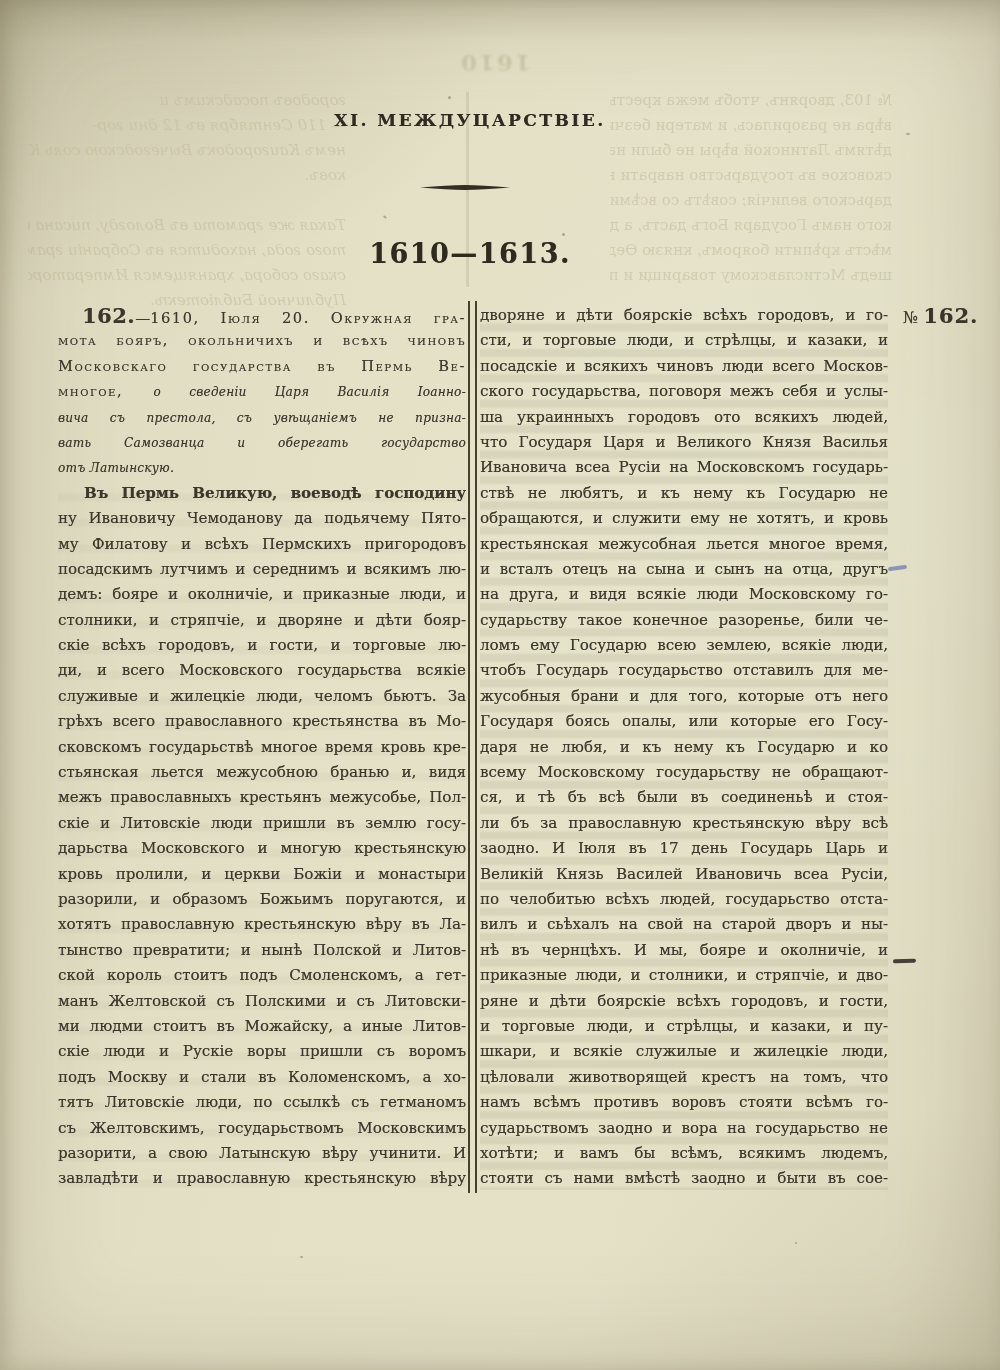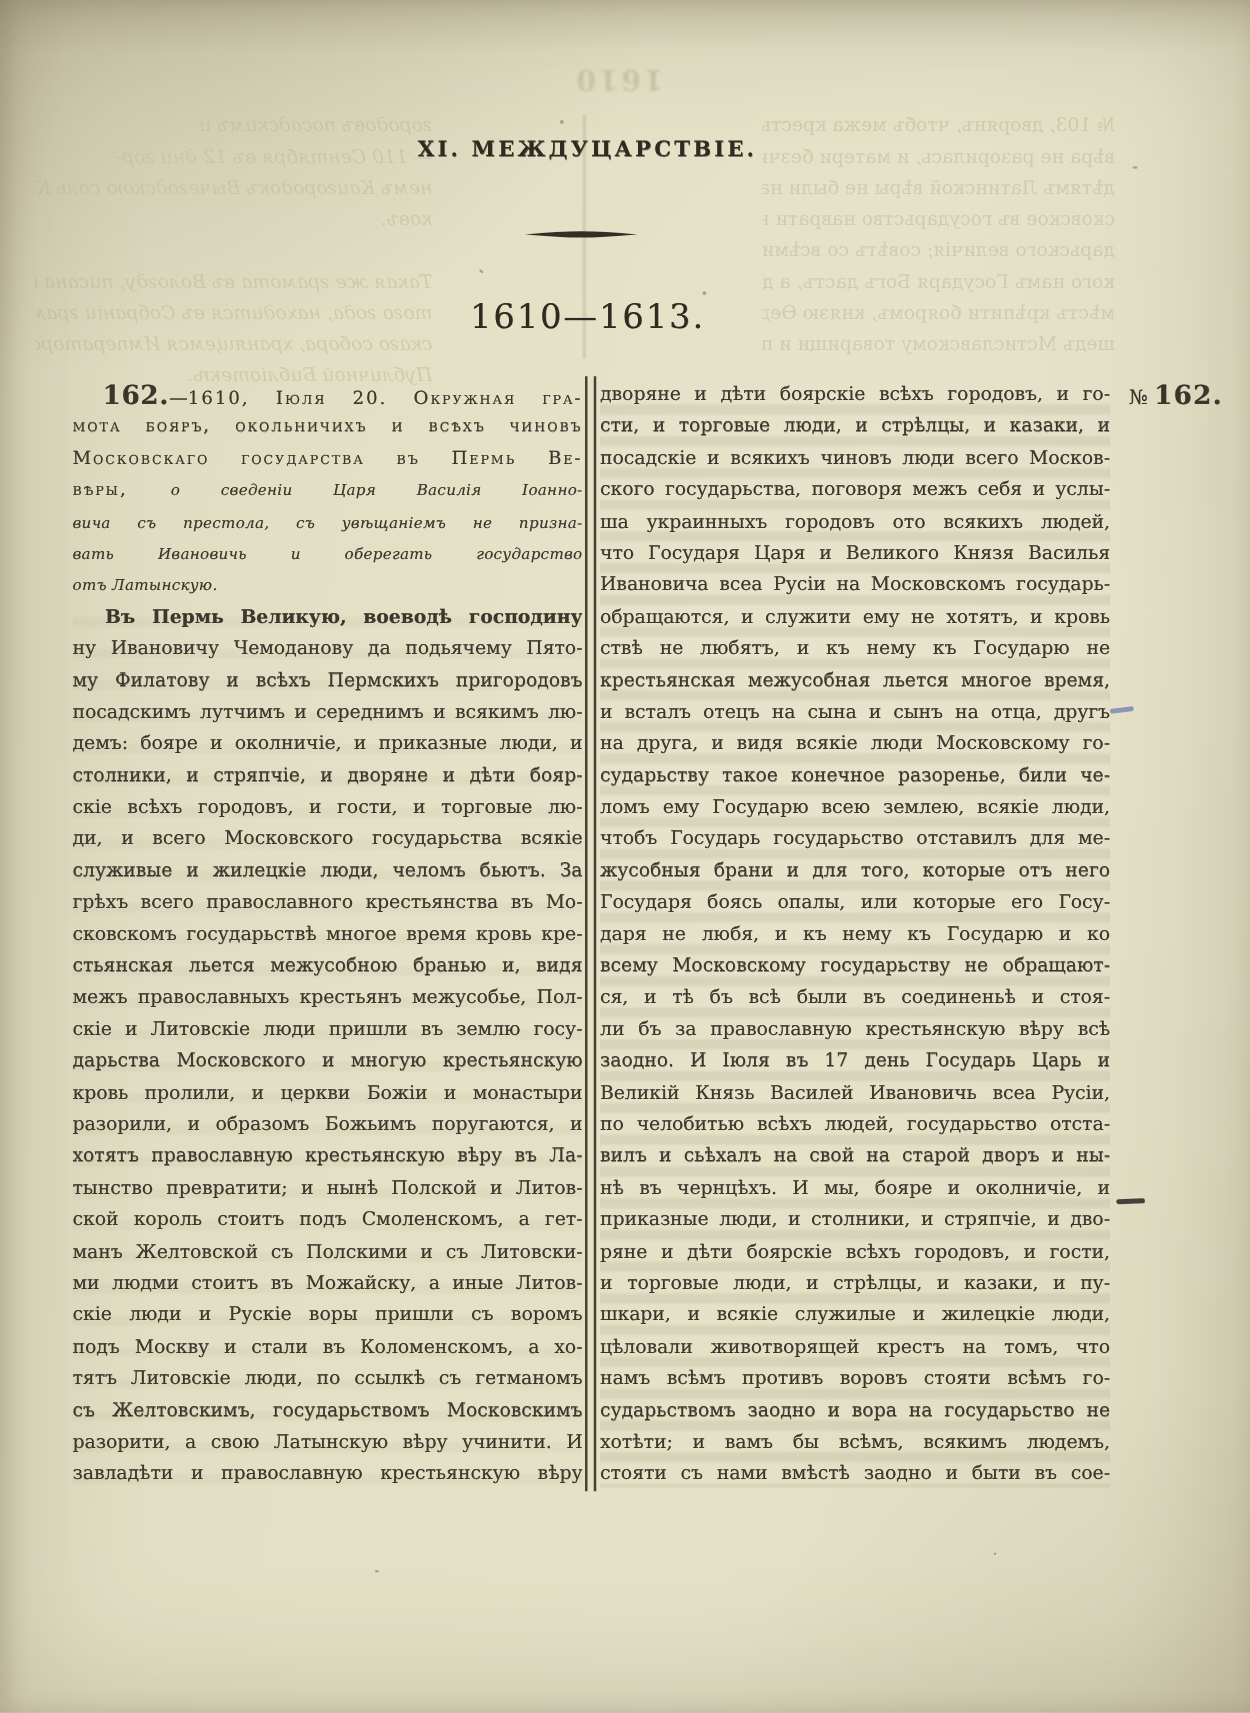--- a/index.html
+++ b/index.html
@@ -42,21 +42,21 @@
 
   
   .section-title{
     position:absolute;left:0;top:110px;width:940px;text-align:center;
     font-size:17px;font-weight:bold;letter-spacing:2.5px;color:#2f2b21;
     text-shadow:.3px .3px .4px rgba(47,43,33,.55);
   }
   .swell-rule{position:absolute;left:420px;top:176px;width:90px;height:7px;}
   .date-range{
     position:absolute;left:0;top:238px;width:940px;text-align:center;
-    font-size:27px;font-weight:normal;letter-spacing:1.5px;color:#2e2a20;
+    font-size:27px;font-weight:bold;letter-spacing:1.5px;color:#2e2a20;
     text-shadow:.3px .3px .4px rgba(46,42,32,.5);
   }
 
   
   .col{position:absolute;top:303px;width:408px;color:#3c372c;font-size:15px;
        text-shadow:.2px .2px .3px rgba(54,48,36,.55);}
   .col-left{left:58px;}
   .col-right{left:480px;}
   .tl{height:25.4px;line-height:25.4px;text-align:justify;text-align-last:justify;overflow:hidden;}
   .tl.nojust{text-align-last:left;}
@@ -121,23 +121,23 @@
       <path d="M0 3.5 Q28 1.1 45 1.0 Q62 1.1 90 3.5 Q62 5.9 45 6.0 Q28 5.9 0 3.5 Z" fill="#332e24"></path>
     </svg>
   </div>
   <div class="date-range">1610—1613.</div>
 
   <div class="col col-left">
     <div>
         <div class="tl ind"><span class="s-num">162.</span><span class="s-plain">—</span><span class="s-caps">1610, Іюля 20. Окружная гра-</span></div>
         <div class="tl"><span class="s-caps">мота бояръ, окольничихъ и всѣхъ чиновъ</span></div>
         <div class="tl"><span class="s-caps">Московскаго государства въ Пермь Ве-</span></div>
-        <div class="tl"><span class="s-caps">вѣры, </span><span class="s-ital">о сведеніи Царя Василія Іоанно-</span></div>
+        <div class="tl"><span class="s-caps">многое, </span><span class="s-ital">о сведеніи Царя Василія Іоанно-</span></div>
         <div class="tl"><span class="s-ital">вича съ престола, съ увѣщаніемъ не призна-</span></div>
-        <div class="tl"><span class="s-ital">вать Ивановичь и оберегать государство</span></div>
+        <div class="tl"><span class="s-ital">вать Самозванца и оберегать государство</span></div>
         <div class="tl nojust"><span class="s-ital">отъ Латынскую.</span></div>
       </div>
     <div class="para-indent">
         <div class="tl">Въ Пермь Великую, воеводѣ господину Ива-</div>
         <div class="tl">ну Ивановичу Чемоданову да подьячему Пято-</div>
         <div class="tl">му Филатову и всѣхъ Пермскихъ пригородовъ</div>
         <div class="tl">посадскимъ лутчимъ и середнимъ и всякимъ лю-</div>
         <div class="tl">демъ: бояре и околничіе, и приказные люди, и</div>
         <div class="tl">столники, и стряпчіе, и дворяне и дѣти бояр-</div>
         <div class="tl">скіе всѣхъ городовъ, и гости, и торговые лю-</div>
@@ -169,22 +169,22 @@
 
   <div class="col col-right">
     <div>
         <div class="tl">дворяне и дѣти боярскіе всѣхъ городовъ, и го-</div>
         <div class="tl">сти, и торговые люди, и стрѣлцы, и казаки, и</div>
         <div class="tl">посадскіе и всякихъ чиновъ люди всего Москов-</div>
         <div class="tl">ского государьства, поговоря межъ себя и услы-</div>
         <div class="tl">ша украинныхъ городовъ ото всякихъ людей,</div>
         <div class="tl">что Государя Царя и Великого Князя Василья</div>
         <div class="tl">Ивановича всеа Русіи на Московскомъ государь-</div>
+        <div class="tl">ствѣ не любятъ, и къ нему къ Государю не</div>
         <div class="tl">обращаются, и служити ему не хотятъ, и кровь</div>
-        <div class="tl">ствѣ не любятъ, и къ нему къ Государю не</div>
         <div class="tl">крестьянская межусобная льется многое время,</div>
         <div class="tl">и всталъ отецъ на сына и сынъ на отца, другъ</div>
         <div class="tl">на друга, и видя всякіе люди Московскому го-</div>
         <div class="tl">сударьству такое конечное разоренье, били че-</div>
         <div class="tl">ломъ ему Государю всею землею, всякіе люди,</div>
         <div class="tl">чтобъ Государь государьство отставилъ для ме-</div>
         <div class="tl">жусобныя брани и для того, которые отъ него</div>
         <div class="tl">Государя боясь опалы, или которые его Госу-</div>
         <div class="tl">даря не любя, и къ нему къ Государю и ко</div>
         <div class="tl">всему Московскому государьству не обращают-</div>

